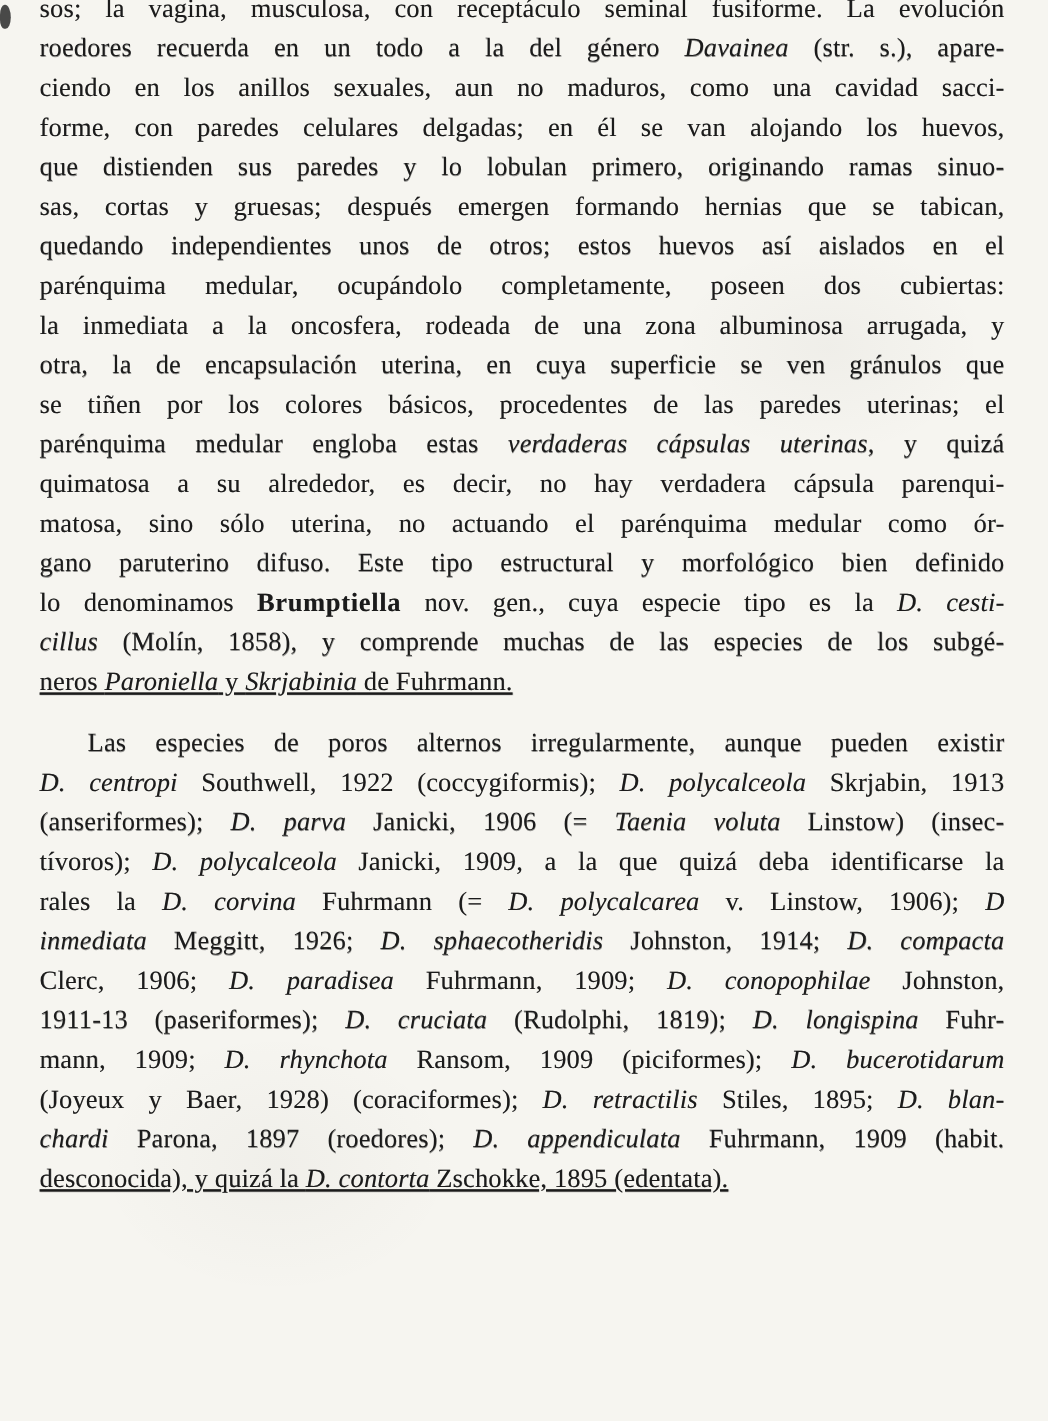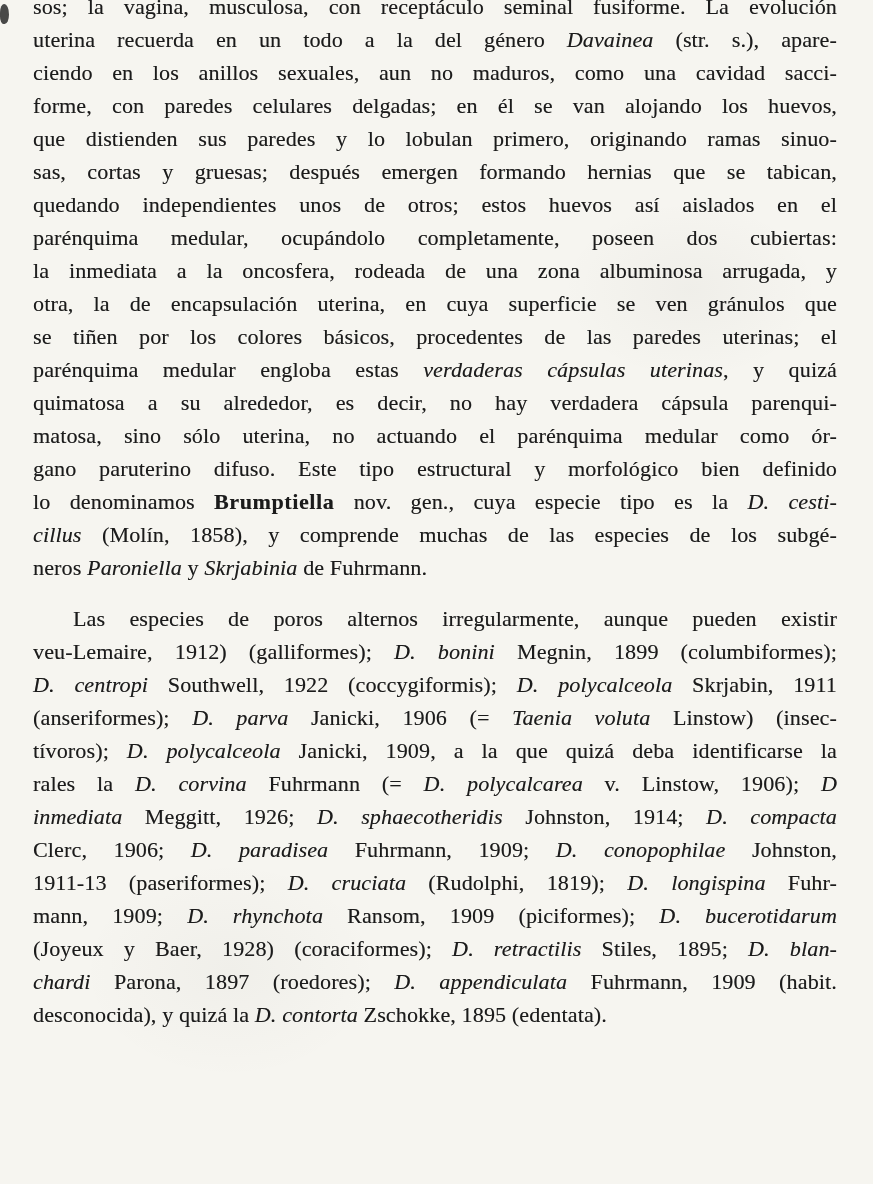--- a/index.html
+++ b/index.html
@@ -60,59 +60,59 @@
     font-size: 22px;
     line-height: 33px;
     text-align: justify;
     text-align-last: justify;
     text-justify: inter-word;
     letter-spacing: 0.15px;
     text-shadow: 0.25px 0.25px 0.3px rgba(25,25,25,0.45);
   }
   .line.end {
     text-align-last: left;
+    text-decoration: underline;
   }
   .line.indent {
     text-indent: 40px;
   }
   .run.i { font-style: italic; }
   .run.b { font-weight: bold; letter-spacing: 0.6px; }
 </style>
 </head>
 <body>
 
 <div class="page">
   <div class="stain-1"></div>
   <div class="stain-2"></div>
   <div class="speck"></div>
   <div class="column" id="text-column">
       <div class="paragraph">
         <div class="line"><span class="run n">sos; la vagina, musculosa, con receptáculo seminal fusiforme. La evolución</span></div>
-        <div class="line"><span class="run n">uterina recuerda en un todo a la del género </span><span class="run i">Davainea</span><span class="run n"> (str. s.), apare-</span></div>
+        <div class="line"><span class="run n">roedores recuerda en un todo a la del género </span><span class="run i">Davainea</span><span class="run n"> (str. s.), apare-</span></div>
         <div class="line"><span class="run n">ciendo en los anillos sexuales, aun no maduros, como una cavidad sacci-</span></div>
         <div class="line"><span class="run n">forme, con paredes celulares delgadas; en él se van alojando los huevos,</span></div>
         <div class="line"><span class="run n">que distienden sus paredes y lo lobulan primero, originando ramas sinuo-</span></div>
         <div class="line"><span class="run n">sas, cortas y gruesas; después emergen formando hernias que se tabican,</span></div>
         <div class="line"><span class="run n">quedando independientes unos de otros; estos huevos así aislados en el</span></div>
         <div class="line"><span class="run n">parénquima medular, ocupándolo completamente, poseen dos cubiertas:</span></div>
         <div class="line"><span class="run n">la inmediata a la oncosfera, rodeada de una zona albuminosa arrugada, y</span></div>
         <div class="line"><span class="run n">otra, la de encapsulación uterina, en cuya superficie se ven gránulos que</span></div>
         <div class="line"><span class="run n">se tiñen por los colores básicos, procedentes de las paredes uterinas; el</span></div>
         <div class="line"><span class="run n">parénquima medular engloba estas </span><span class="run i">verdaderas cápsulas uterinas</span><span class="run n">, y quizá</span></div>
         <div class="line"><span class="run n">quimatosa a su alrededor, es decir, no hay verdadera cápsula parenqui-</span></div>
         <div class="line"><span class="run n">matosa, sino sólo uterina, no actuando el parénquima medular como ór-</span></div>
         <div class="line"><span class="run n">gano paruterino difuso. Este tipo estructural y morfológico bien definido</span></div>
         <div class="line"><span class="run n">lo denominamos </span><span class="run b">Brumptiella</span><span class="run n"> nov. gen., cuya especie tipo es la </span><span class="run i">D. cesti-</span></div>
         <div class="line"><span class="run i">cillus</span><span class="run n"> (Molín, 1858), y comprende muchas de las especies de los subgé-</span></div>
         <div class="line end"><span class="run n">neros </span><span class="run i">Paroniella</span><span class="run n"> y </span><span class="run i">Skrjabinia</span><span class="run n"> de Fuhrmann.</span></div>
       </div>
       <div class="paragraph">
         <div class="line indent"><span class="run n">Las especies de poros alternos irregularmente, aunque pueden existir</span></div>
-        <div class="line"><span class="run n">veu-Lemaire, 1912) (galliformes); </span><span class="run i">D. bonini</span><span class="run n"> Megnin, 1899 (columbiformes);</span></div>
-        <div class="line"><span class="run i">D. centropi</span><span class="run n"> Southwell, 1922 (coccygiformis); </span><span class="run i">D. polycalceola</span><span class="run n"> Skrjabin, 1911</span></div>
+        <div class="line"><span class="run i">D. centropi</span><span class="run n"> Southwell, 1922 (coccygiformis); </span><span class="run i">D. polycalceola</span><span class="run n"> Skrjabin, 1913</span></div>
         <div class="line"><span class="run n">(anseriformes); </span><span class="run i">D. parva</span><span class="run n"> Janicki, 1906 (= </span><span class="run i">Taenia voluta</span><span class="run n"> Linstow) (insec-</span></div>
         <div class="line"><span class="run n">tívoros); </span><span class="run i">D. polycalceola</span><span class="run n"> Janicki, 1909, a la que quizá deba identificarse la</span></div>
         <div class="line"><span class="run n">rales la </span><span class="run i">D. corvina</span><span class="run n"> Fuhrmann (= </span><span class="run i">D. polycalcarea</span><span class="run n"> v. Linstow, 1906); </span><span class="run i">D</span></div>
         <div class="line"><span class="run i">inmediata</span><span class="run n"> Meggitt, 1926; </span><span class="run i">D. sphaecotheridis</span><span class="run n"> Johnston, 1914; </span><span class="run i">D. compacta</span></div>
         <div class="line"><span class="run n">Clerc, 1906; </span><span class="run i">D. paradisea</span><span class="run n"> Fuhrmann, 1909; </span><span class="run i">D. conopophilae</span><span class="run n"> Johnston,</span></div>
         <div class="line"><span class="run n">1911-13 (paseriformes); </span><span class="run i">D. cruciata</span><span class="run n"> (Rudolphi, 1819); </span><span class="run i">D. longispina</span><span class="run n"> Fuhr-</span></div>
         <div class="line"><span class="run n">mann, 1909; </span><span class="run i">D. rhynchota</span><span class="run n"> Ransom, 1909 (piciformes); </span><span class="run i">D. bucerotidarum</span></div>
         <div class="line"><span class="run n">(Joyeux y Baer, 1928) (coraciformes); </span><span class="run i">D. retractilis</span><span class="run n"> Stiles, 1895; </span><span class="run i">D. blan-</span></div>
         <div class="line"><span class="run i">chardi</span><span class="run n"> Parona, 1897 (roedores); </span><span class="run i">D. appendiculata</span><span class="run n"> Fuhrmann, 1909 (habit.</span></div>
         <div class="line end"><span class="run n">desconocida), y quizá la </span><span class="run i">D. contorta</span><span class="run n"> Zschokke, 1895 (edentata).</span></div>

